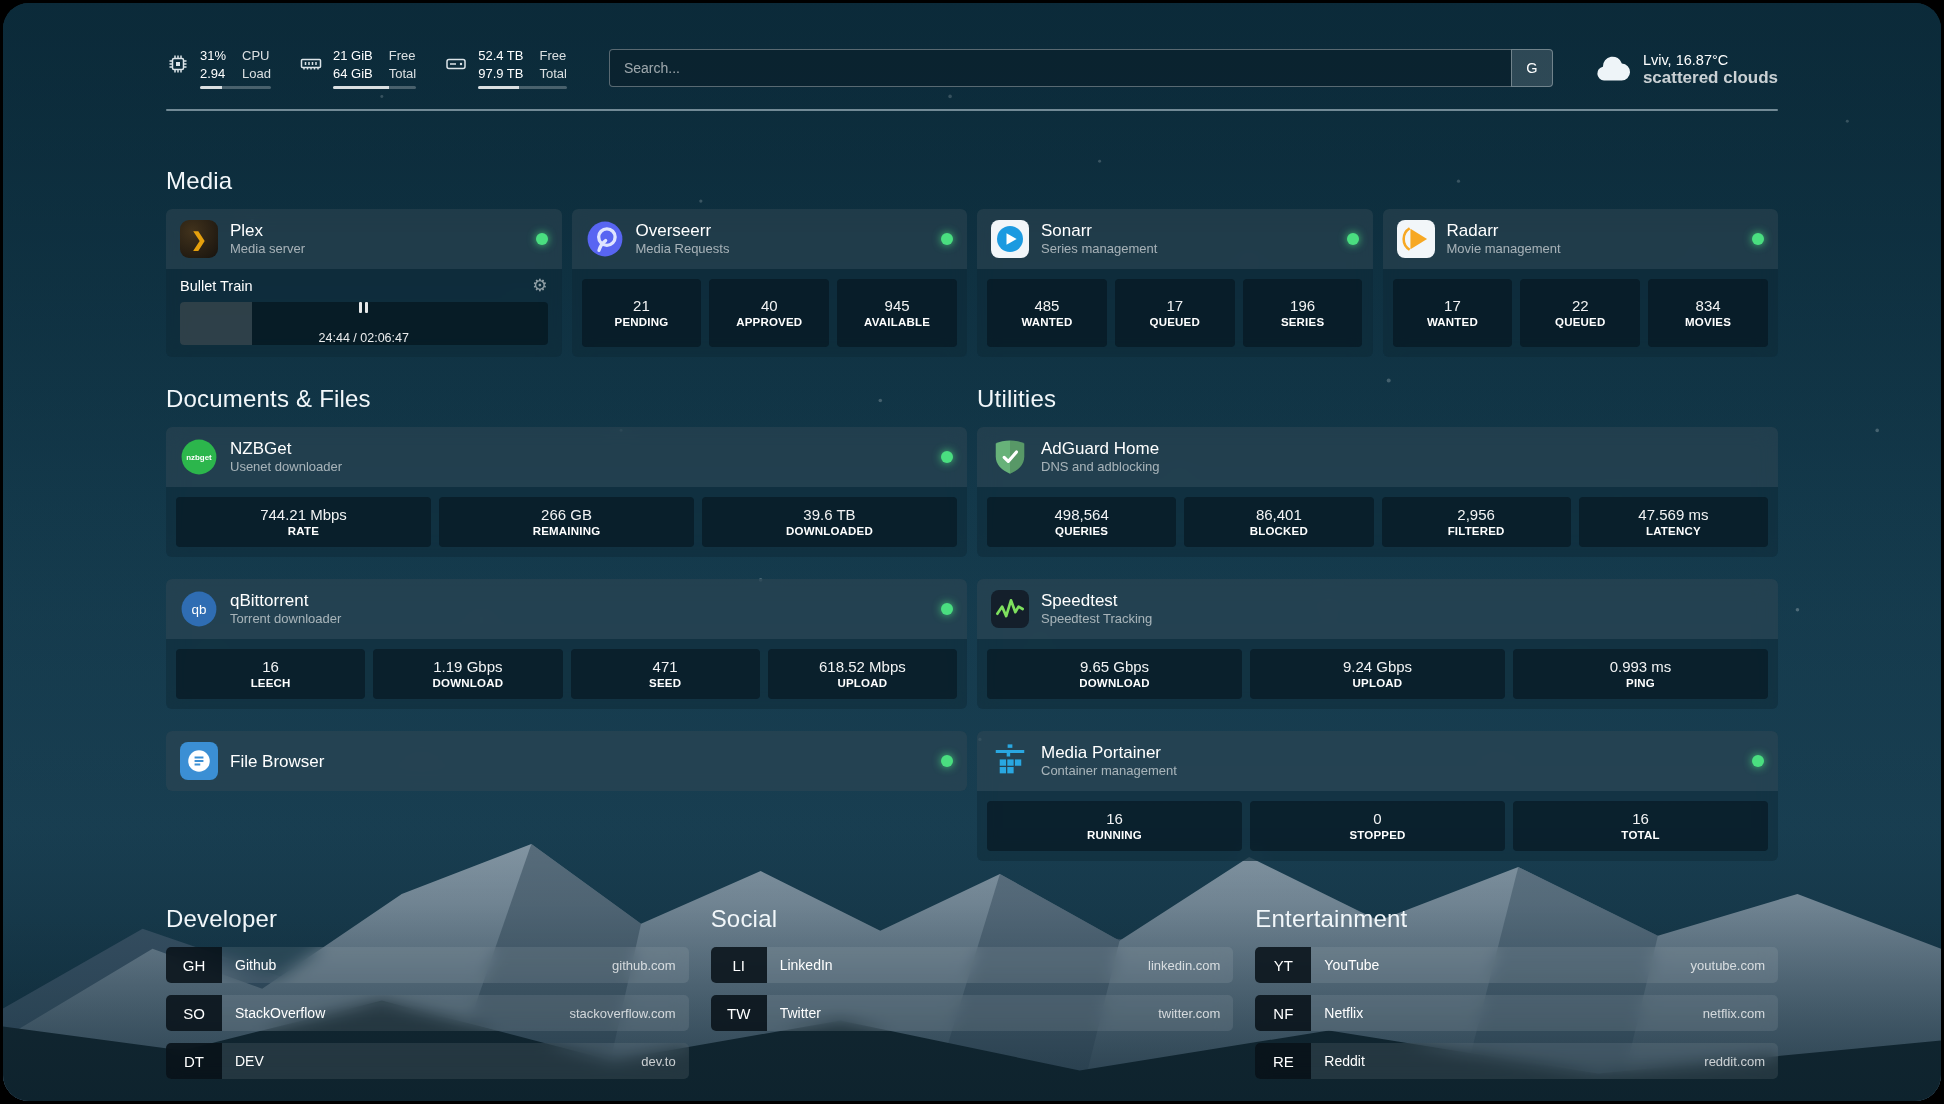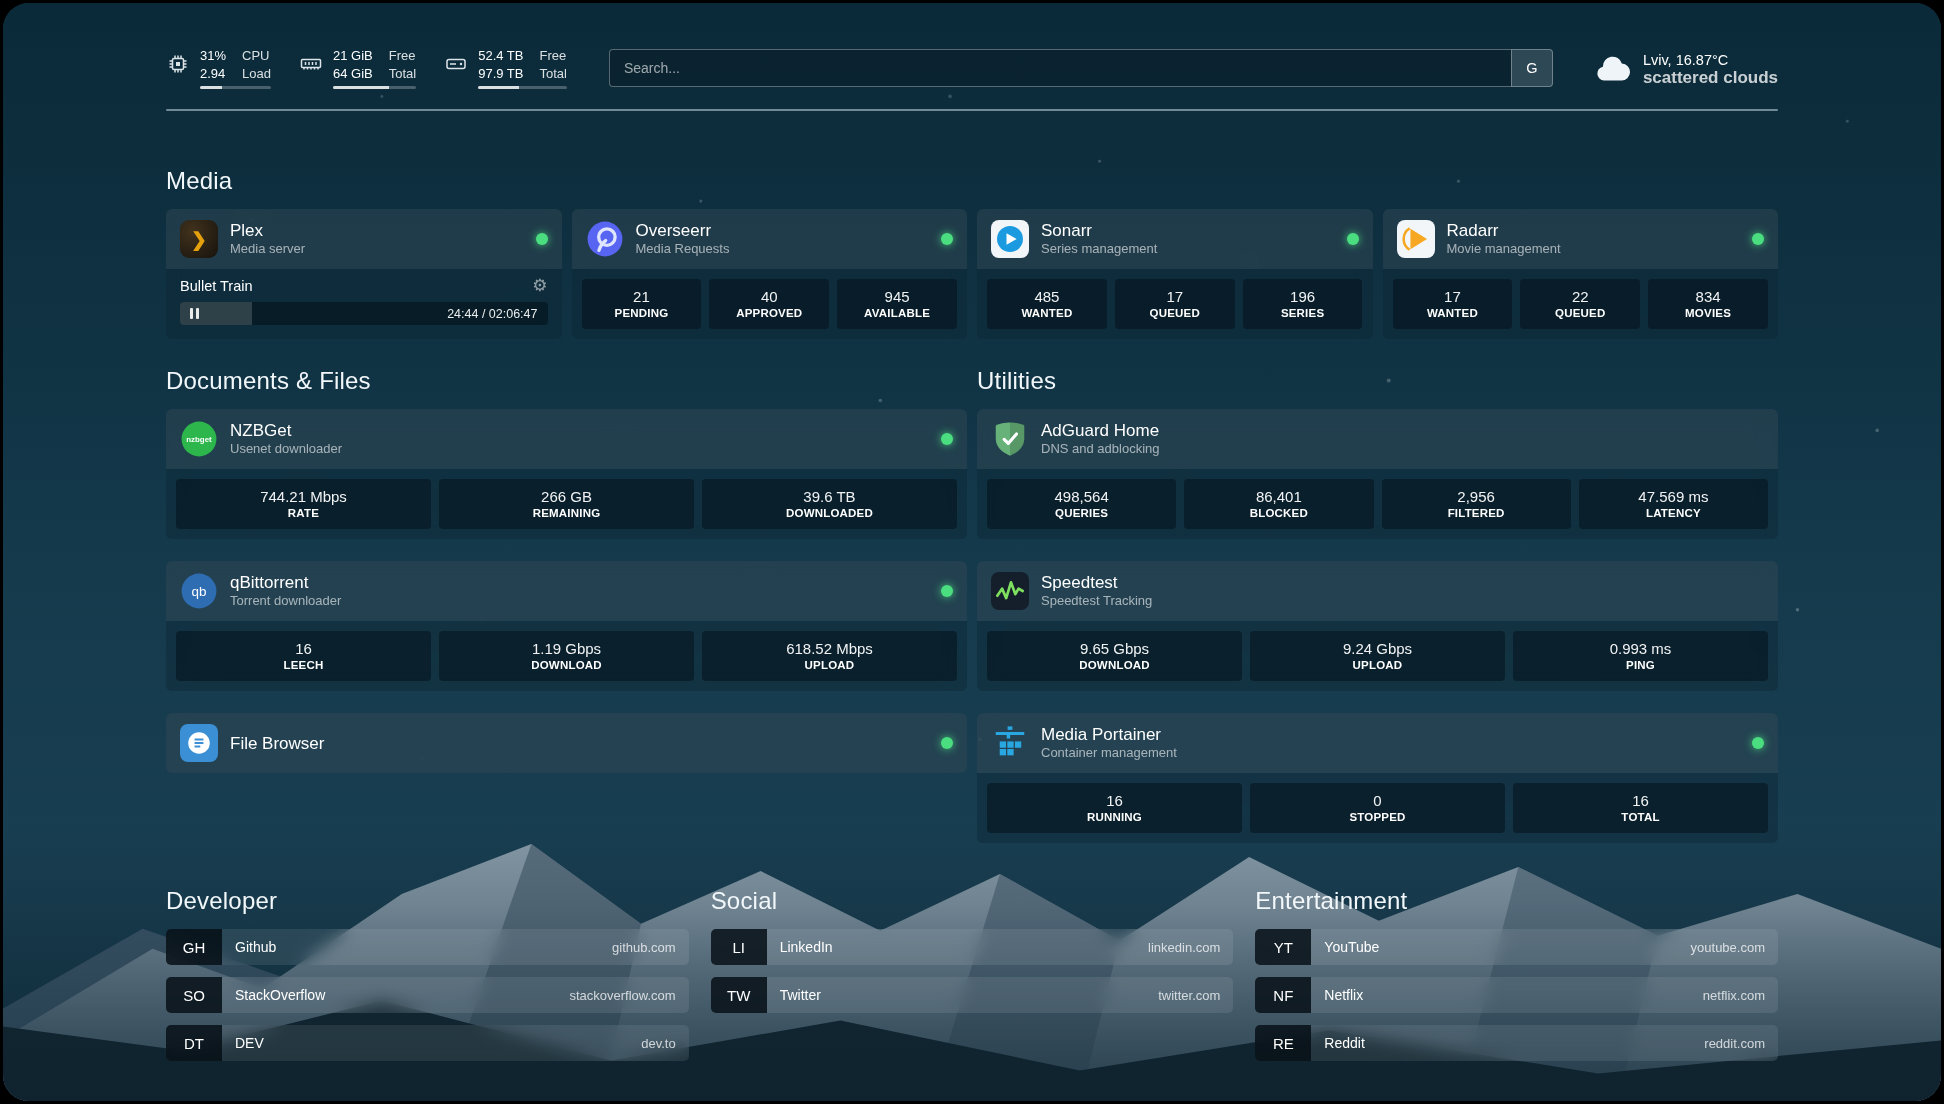--- a/index.html
+++ b/index.html
@@ -47,21 +47,21 @@
   .status-dot{width:12px;height:12px;border-radius:50%;background:#4ade80;box-shadow:0 0 8px rgba(74,222,128,.9);flex:none;}
   .card-stats{display:flex;gap:8px;padding:10px;flex:1;}
   .stat{flex:1;background:rgba(2,14,22,.5);border-radius:4px;display:flex;flex-direction:column;align-items:center;justify-content:center;padding:8px 4px;min-width:0;}
   .stat-value{font-size:15px;line-height:19px;color:rgba(255,255,255,.95);white-space:nowrap;}
   .stat-label{font-size:11.5px;font-weight:700;line-height:15px;color:#fff;letter-spacing:.2px;white-space:nowrap;}
 
   .plex-box{background:radial-gradient(circle at 32% 30%,#41321c,#17130e);border-radius:9px;color:#e5a00d;font-size:19px;font-weight:700;}
   .player{padding:2px 14px 12px;}
   .player-row{display:flex;align-items:center;justify-content:space-between;font-size:14.5px;padding:6px 0 8px;}
   .gear{color:rgba(255,255,255,.55);font-size:17px;cursor:pointer;line-height:1;}
-  .player-bar{position:relative;height:23px;background:rgba(2,14,22,.55);border-radius:4px;display:flex;align-items:center;justify-content:space-between;padding:0 10px;overflow:hidden;cursor:pointer;}
+  .player-bar{position:relative;height:43px;background:rgba(2,14,22,.55);border-radius:4px;display:flex;align-items:center;justify-content:space-between;padding:0 10px;overflow:hidden;cursor:pointer;flex-direction:column;}
   .player-fill{position:absolute;left:0;top:0;bottom:0;background:rgba(255,255,255,.16);}
   .pause{position:relative;display:flex;gap:3px;cursor:pointer;}
   .pause i{width:3px;height:11px;background:rgba(255,255,255,.9);display:block;border-radius:1px;}
   .time{position:relative;font-size:12.5px;color:rgba(255,255,255,.92);}
 
   .columns{display:grid;grid-template-columns:1fr 1fr;gap:10px;margin-top:28px;align-items:start;}
   .col .section-title{margin-bottom:14px;}
   .col .card{margin-bottom:22px;}
   .col .card:last-child{margin-bottom:0;}
 
@@ -403,20 +403,24 @@
           <div class="card-stats">
             <div class="stat">
               <div class="stat-value">16</div>
               <div class="stat-label">LEECH</div>
             </div>
             <div class="stat">
               <div class="stat-value">1.19 Gbps</div>
               <div class="stat-label">DOWNLOAD</div>
             </div>
             <div class="stat">
+              <div class="stat-value">471</div>
+              <div class="stat-label">SEED</div>
+            </div>
+            <div class="stat">
               <div class="stat-value">618.52 Mbps</div>
               <div class="stat-label">UPLOAD</div>
             </div>
           </div>
         </div>
 
         <div class="card">
           <div class="card-header">
             <span class="app-icon">
               <svg viewBox="0 0 24 24">

